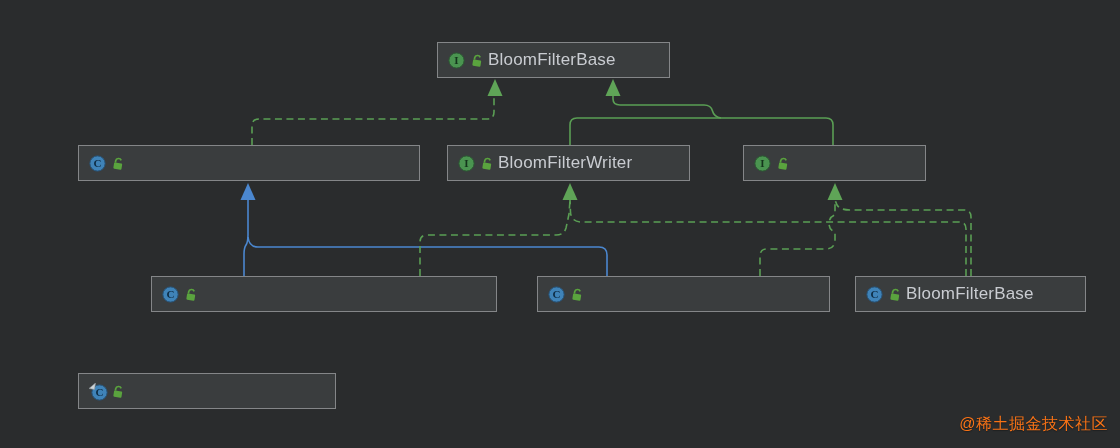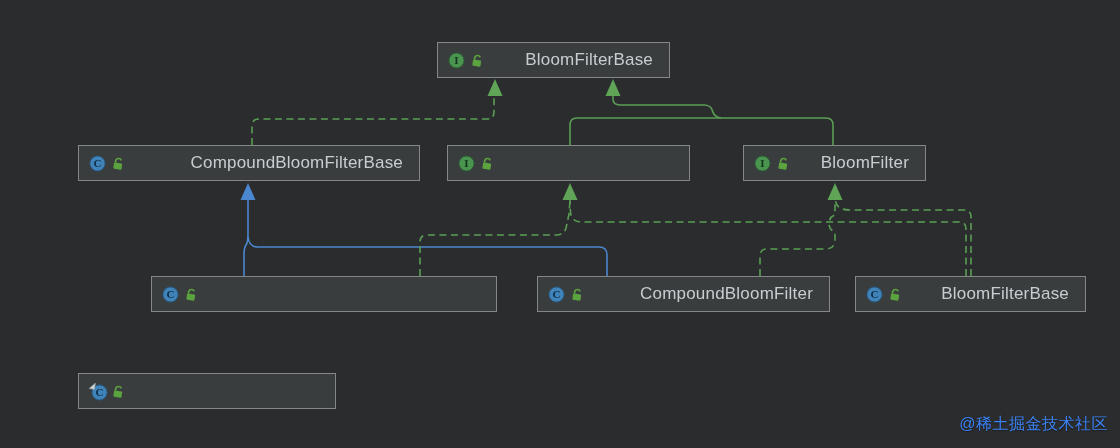--- a/index.html
+++ b/index.html
@@ -25,31 +25,31 @@
     border:1.4px solid #848688;
     display:flex;
     align-items:center;
     padding:0 10px;
     cursor:default;
   }
   .node .badge{flex:0 0 auto;width:17px;height:17px;margin-right:5px;position:relative;}
   .node .lock{flex:0 0 auto;width:14px;height:15px;margin-right:4px;}
   .node .label{
     flex:1 1 auto;
-    text-align:right;
+    text-align:left;
     color:#c9ccd1;
     font-size:17px;
     letter-spacing:.2px;
     white-space:nowrap;
     padding-right:6px;
   }
   #watermark{
     position:absolute;
     right:12px;bottom:13px;
-    color:#3b82f6;
+    color:#f97316;
     font-size:16px;
     letter-spacing:.5px;
     text-shadow:0 1px 1px #1c1d1e;
   }
 </style>
 </head>
 <body>
 
 <div id="canvas">
 
@@ -103,56 +103,55 @@
         </svg>
     </span>
     <span class="lock">
       <svg width="14" height="15" viewBox="0 0 14 15">
           <g transform="rotate(9 7 8)">
             <path d="M4.2 7 V5.2 A2.9 2.9 0 0 1 9.6 3.9" fill="none" stroke="#5aa33e" stroke-width="1.7"></path>
             <rect x="3" y="7" width="8.2" height="6.2" rx="1" fill="#5aa33e"></rect>
           </g>
         </svg>
     </span>
-    <span class="label">CompoundBloomFilterBase</span>
   </div>
 
   <div class="node" style="left:447px;top:145px;width:243px;">
     <span class="badge">
       <svg width="17" height="17" viewBox="0 0 17 17">
           <circle cx="8.5" cy="8.5" r="7.6" fill="#4a9450" stroke="#2c5a33" stroke-width="1"></circle>
           <text x="8.5" y="12.4" text-anchor="middle" font-family="Liberation Serif, serif" font-weight="bold" font-size="11" fill="#14351c">I</text>
         </svg>
     </span>
     <span class="lock">
       <svg width="14" height="15" viewBox="0 0 14 15">
           <g transform="rotate(9 7 8)">
             <path d="M4.2 7 V5.2 A2.9 2.9 0 0 1 9.6 3.9" fill="none" stroke="#5aa33e" stroke-width="1.7"></path>
             <rect x="3" y="7" width="8.2" height="6.2" rx="1" fill="#5aa33e"></rect>
           </g>
         </svg>
     </span>
+    <span class="label">BloomFilterWriter</span>
   </div>
 
   <div class="node" style="left:743px;top:145px;width:183px;">
     <span class="badge">
       <svg width="17" height="17" viewBox="0 0 17 17">
           <circle cx="8.5" cy="8.5" r="7.6" fill="#4a9450" stroke="#2c5a33" stroke-width="1"></circle>
           <text x="8.5" y="12.4" text-anchor="middle" font-family="Liberation Serif, serif" font-weight="bold" font-size="11" fill="#14351c">I</text>
         </svg>
     </span>
     <span class="lock">
       <svg width="14" height="15" viewBox="0 0 14 15">
           <g transform="rotate(9 7 8)">
             <path d="M4.2 7 V5.2 A2.9 2.9 0 0 1 9.6 3.9" fill="none" stroke="#5aa33e" stroke-width="1.7"></path>
             <rect x="3" y="7" width="8.2" height="6.2" rx="1" fill="#5aa33e"></rect>
           </g>
         </svg>
     </span>
-    <span class="label">BloomFilter</span>
   </div>
 
   <div class="node" style="left:151px;top:276px;width:346px;">
     <span class="badge">
       <svg width="17" height="17" viewBox="0 0 17 17">
           <circle cx="8.5" cy="8.5" r="7.6" fill="#3f83b8" stroke="#28567c" stroke-width="1"></circle>
           <text x="8.5" y="12.4" text-anchor="middle" font-family="Liberation Serif, serif" font-weight="bold" font-size="11" fill="#0e2c44">C</text>
         </svg>
     </span>
     <span class="lock">
@@ -173,21 +172,20 @@
         </svg>
     </span>
     <span class="lock">
       <svg width="14" height="15" viewBox="0 0 14 15">
           <g transform="rotate(9 7 8)">
             <path d="M4.2 7 V5.2 A2.9 2.9 0 0 1 9.6 3.9" fill="none" stroke="#5aa33e" stroke-width="1.7"></path>
             <rect x="3" y="7" width="8.2" height="6.2" rx="1" fill="#5aa33e"></rect>
           </g>
         </svg>
     </span>
-    <span class="label">CompoundBloomFilter</span>
   </div>
 
   <div class="node" style="left:855px;top:276px;width:231px;">
     <span class="badge">
       <svg width="17" height="17" viewBox="0 0 17 17">
           <circle cx="8.5" cy="8.5" r="7.6" fill="#3f83b8" stroke="#28567c" stroke-width="1"></circle>
           <text x="8.5" y="12.4" text-anchor="middle" font-family="Liberation Serif, serif" font-weight="bold" font-size="11" fill="#0e2c44">C</text>
         </svg>
     </span>
     <span class="lock">

